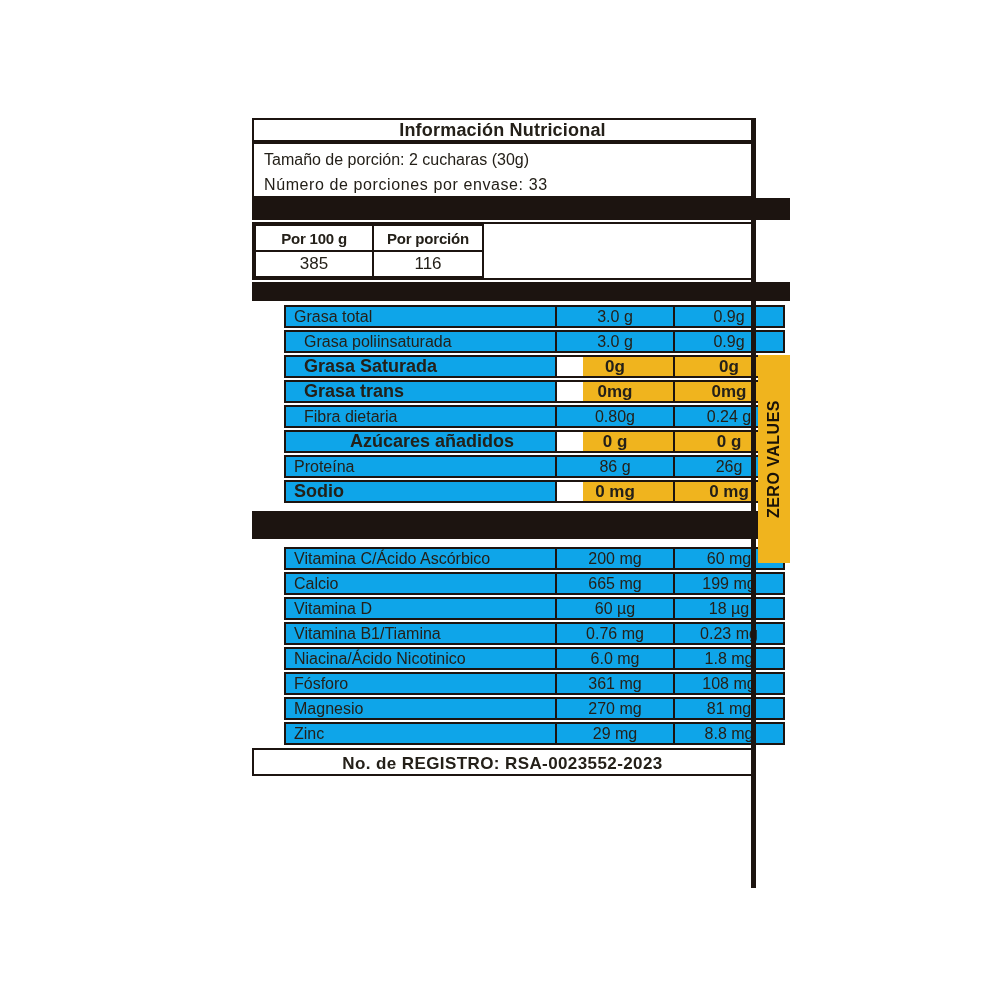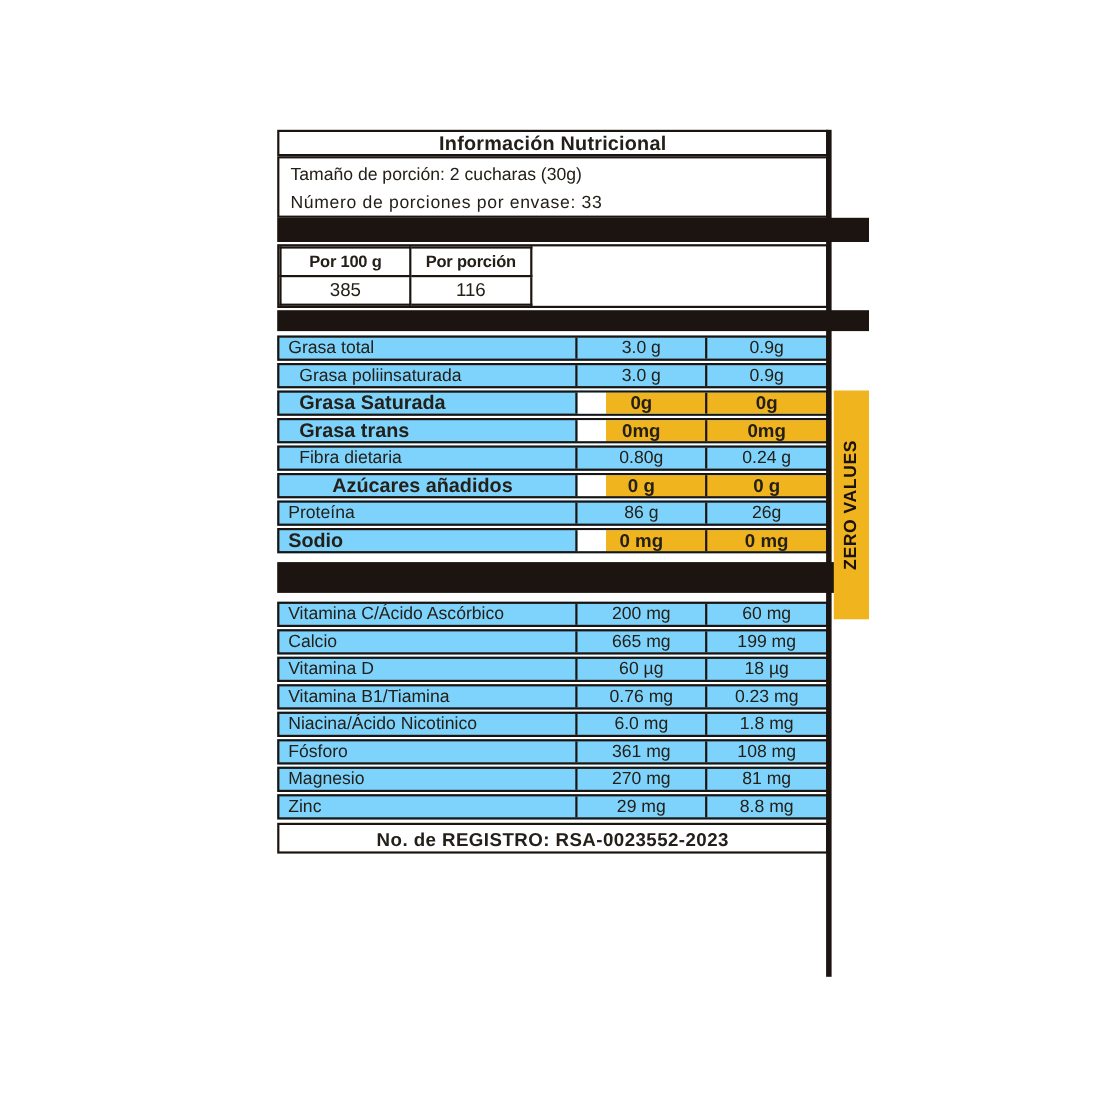--- a/index.html
+++ b/index.html
@@ -35,32 +35,32 @@
   .cal-label{ flex:1; padding:5px 0 0 9px; font-weight:bold; font-size:19px; }
   .cal-table{ border-collapse:collapse; margin-top:0; height:52px; }
   .cal-table td{ border:2px solid var(--ink); text-align:center; vertical-align:middle;
     font-size:15px; background:#fff; }
   .cal-table .c1{ width:118px; } .cal-table .c2{ width:110px; }
   .cal-table .hdr td{ font-weight:bold; height:26px; letter-spacing:-0.2px; }
   .cal-table .val td{ font-size:17px; height:26px; }
 
   .rows{ margin-top:4px; }
   .row{ width:501px; height:23px; border:2px solid var(--ink); margin-bottom:2px;
-    display:flex; background:#7dd3fc; }
+    display:flex; background:#0ea5e9;margin-left:32px; }
   .vrows{ margin-top:8px; }
   .vrows .row{ height:23px; }
   .cell-name{ flex:1; display:flex; align-items:center; font-size:16px;
     padding-left:8px; white-space:nowrap; overflow:hidden; }
   .row.bold .cell-name{ font-weight:bold; font-size:18px; } 
   .cell-val{ display:flex; align-items:center; justify-content:center;
     border-left:2px solid var(--ink); font-size:16px; white-space:nowrap; }
   .cell-v1{ width:118px; } .cell-v2{ width:110px; }
   .row.bold .cell-val{ font-weight:bold; font-size:17px; }
   .row.indent1 .cell-name{ padding-left:18px; }
-  .row.indent2 .cell-name{ padding-left:48px;text-align:center; }
+  .row.indent2 .cell-name{ padding-left:64px;text-align:center; }
   .row.hl .cell-v1{ background:linear-gradient(to right,#fff 26px,var(--yellow) 26px); }
   .row.hl .cell-v2{ background:var(--yellow); }
 
   .note-box{ margin-top:2px; height:48px; display:flex; align-items:center;
     justify-content:center; text-align:center; font-size:15.5px; }
   .registry-box{ margin-top:3px; height:28px; display:flex; align-items:flex-end;
     justify-content:center; font-weight:bold; font-size:17px; letter-spacing:.4px; }
 
   .zero-strip{ position:absolute; left:506px; top:237px; width:32px; height:208px;
     background:var(--yellow); display:flex; align-items:center; justify-content:center; }

